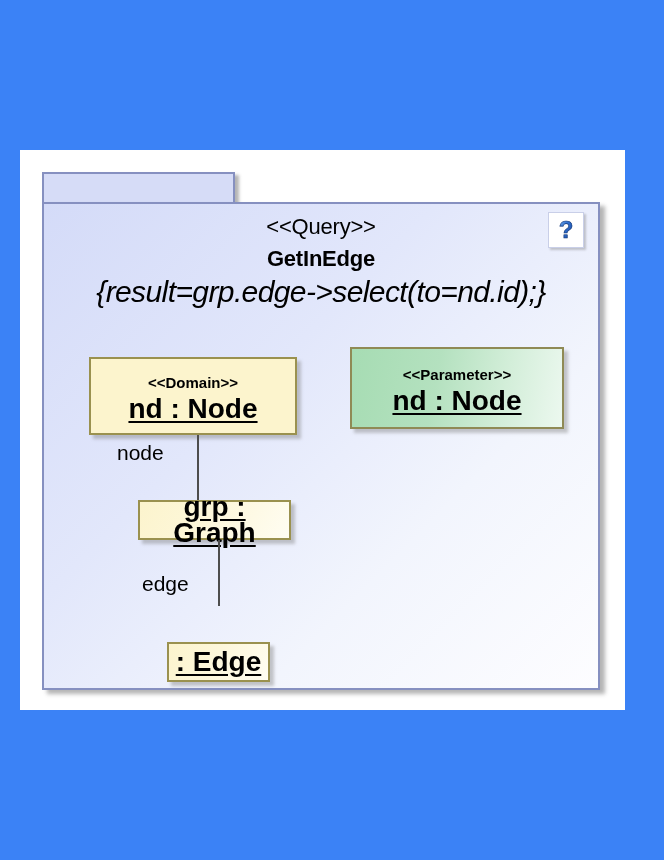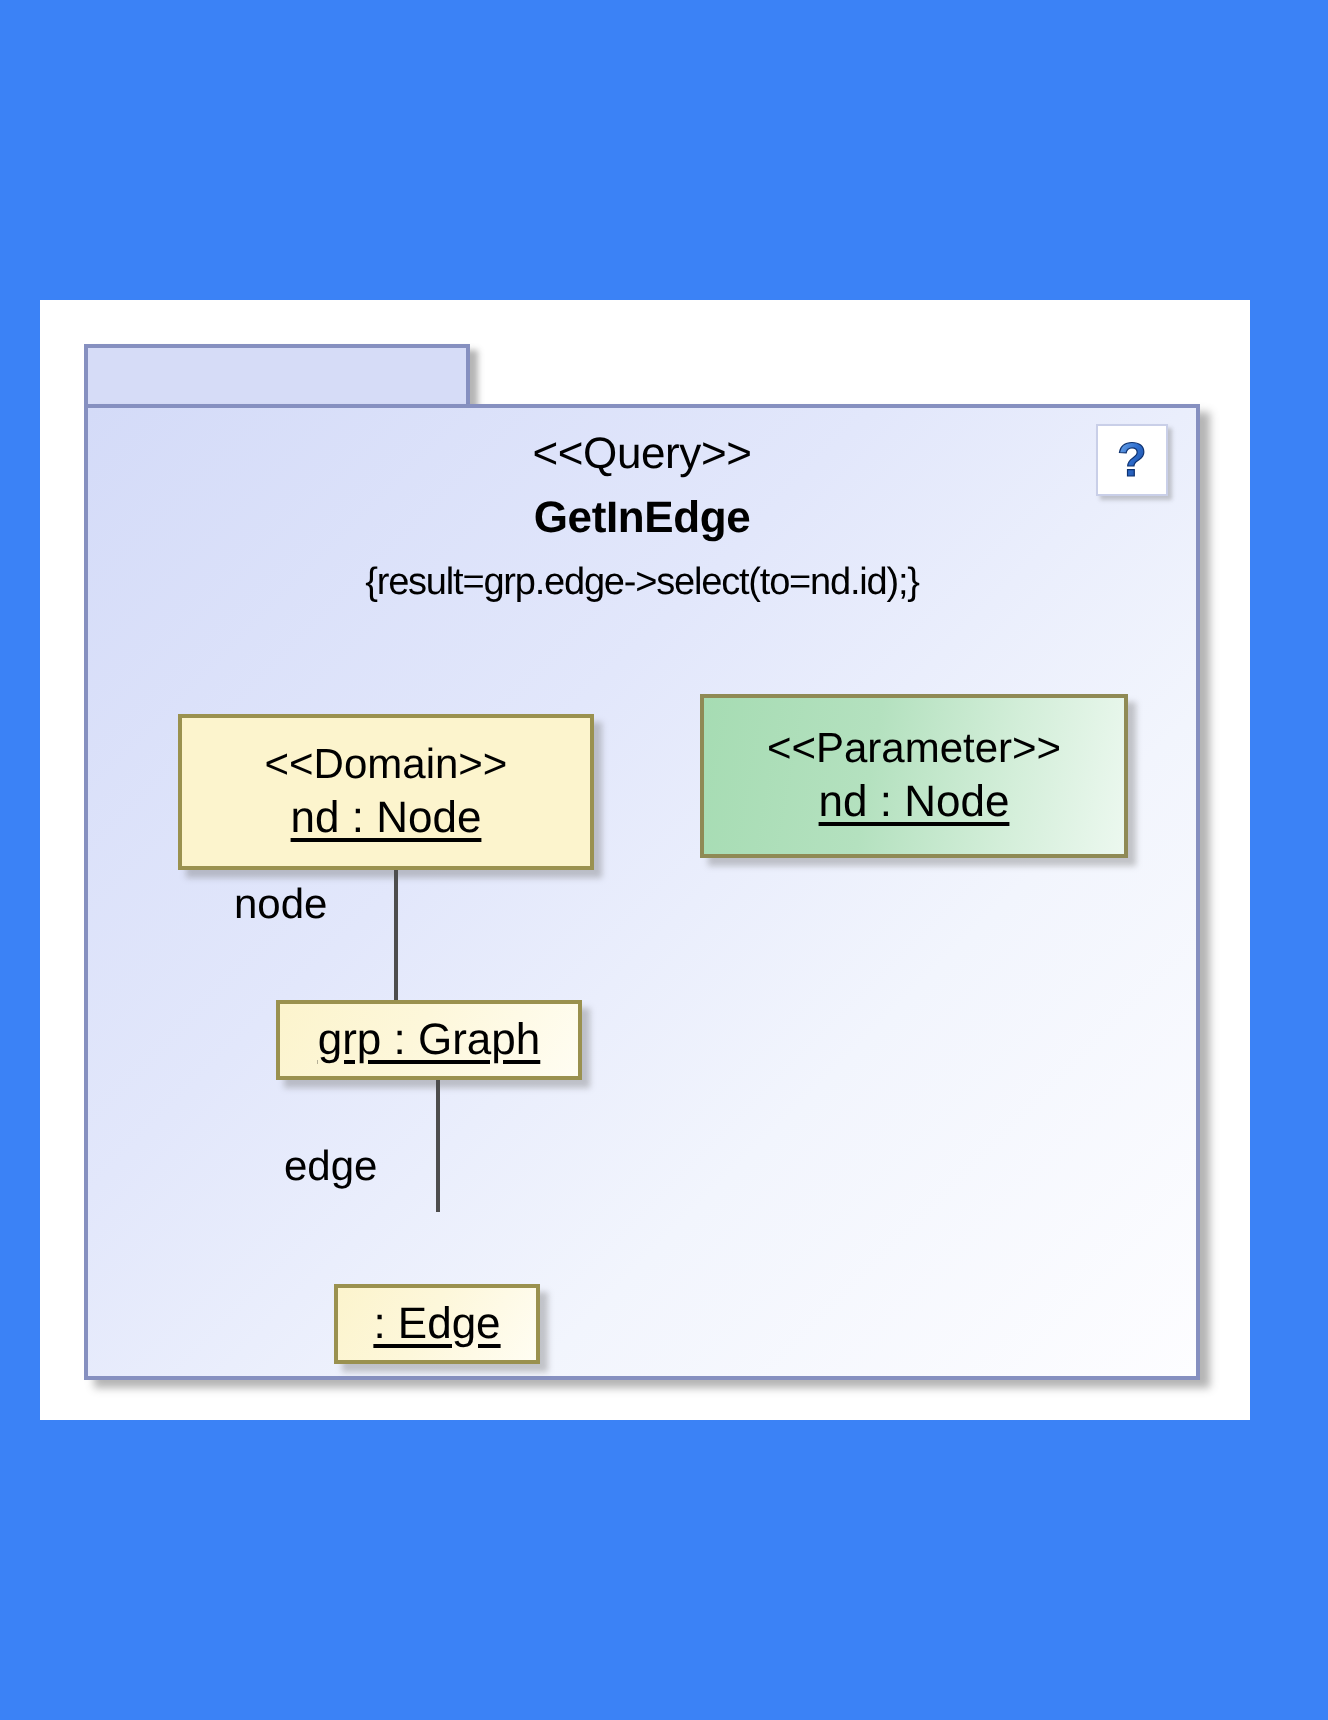--- a/index.html
+++ b/index.html
@@ -68,24 +68,25 @@
     font-weight: normal;
     letter-spacing: -0.2px;
   }
   .pkg-name {
     font-size: 22px;
     line-height: 33px;
     font-weight: bold;
     letter-spacing: -0.2px;
   }
   .pkg-constraint {
-    font-size: 19px;
+    font-size: 30px;
     line-height: 34px;
     font-weight: normal;
     letter-spacing: -0.6px;
+    font-style: italic;
   }
 
   
   .help-icon {
     position: absolute;
     right: 14px;
     top: 8px;
     width: 36px;
     height: 36px;
     background: #ffffff;
@@ -118,28 +119,28 @@
   .obj-plain {
     background: linear-gradient(120deg, #fcf4cd 0%, #fdf7da 45%, #fffdf2 100%);
   }
 
   .obj-param {
     border: 2px solid #8f8a55;
     background: linear-gradient(100deg, #a6dcb3 0%, #b4e1bf 40%, #d3eed9 72%, #ecf8ef 100%);
   }
 
   .obj .stereo {
-    font-size: 21px;
+    font-size: 15px;
     line-height: 26px;
-    font-weight: normal;
+    font-weight: bold;
   }
   .obj .iname {
-    font-size: 22px;
+    font-size: 28px;
     line-height: 26px;
-    font-weight: normal;
+    font-weight: bold;
     text-decoration: underline;
     text-underline-offset: 3px;
   }
 
   
   .link {
     position: absolute;
     background: #4d4d4d;
     width: 2px;
   }

